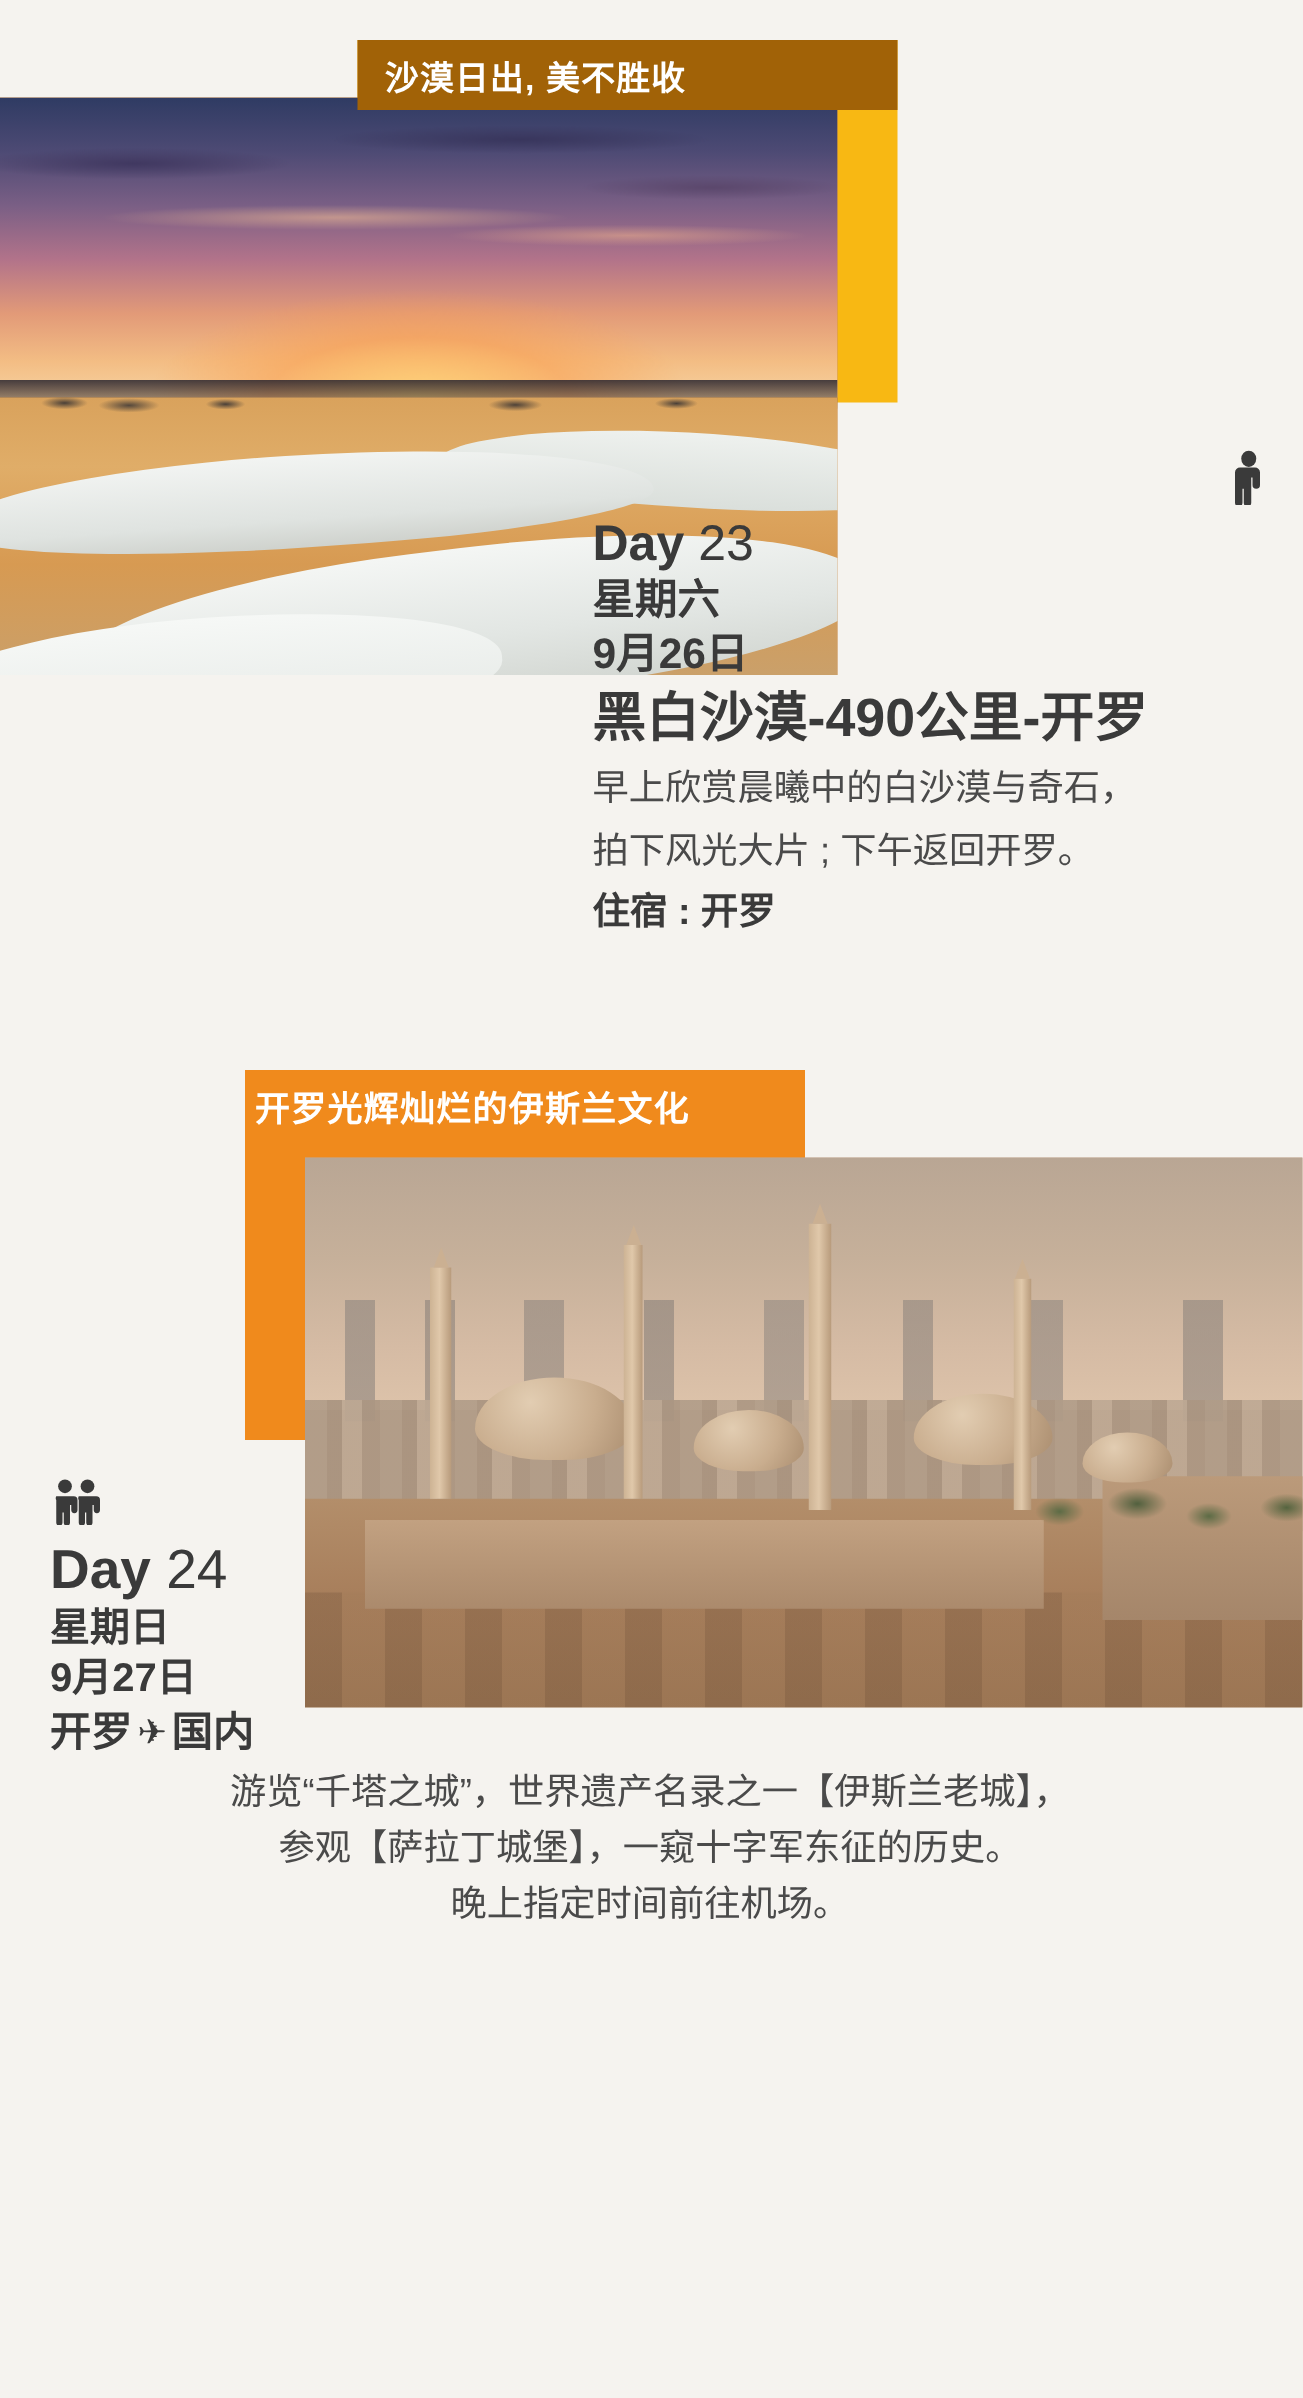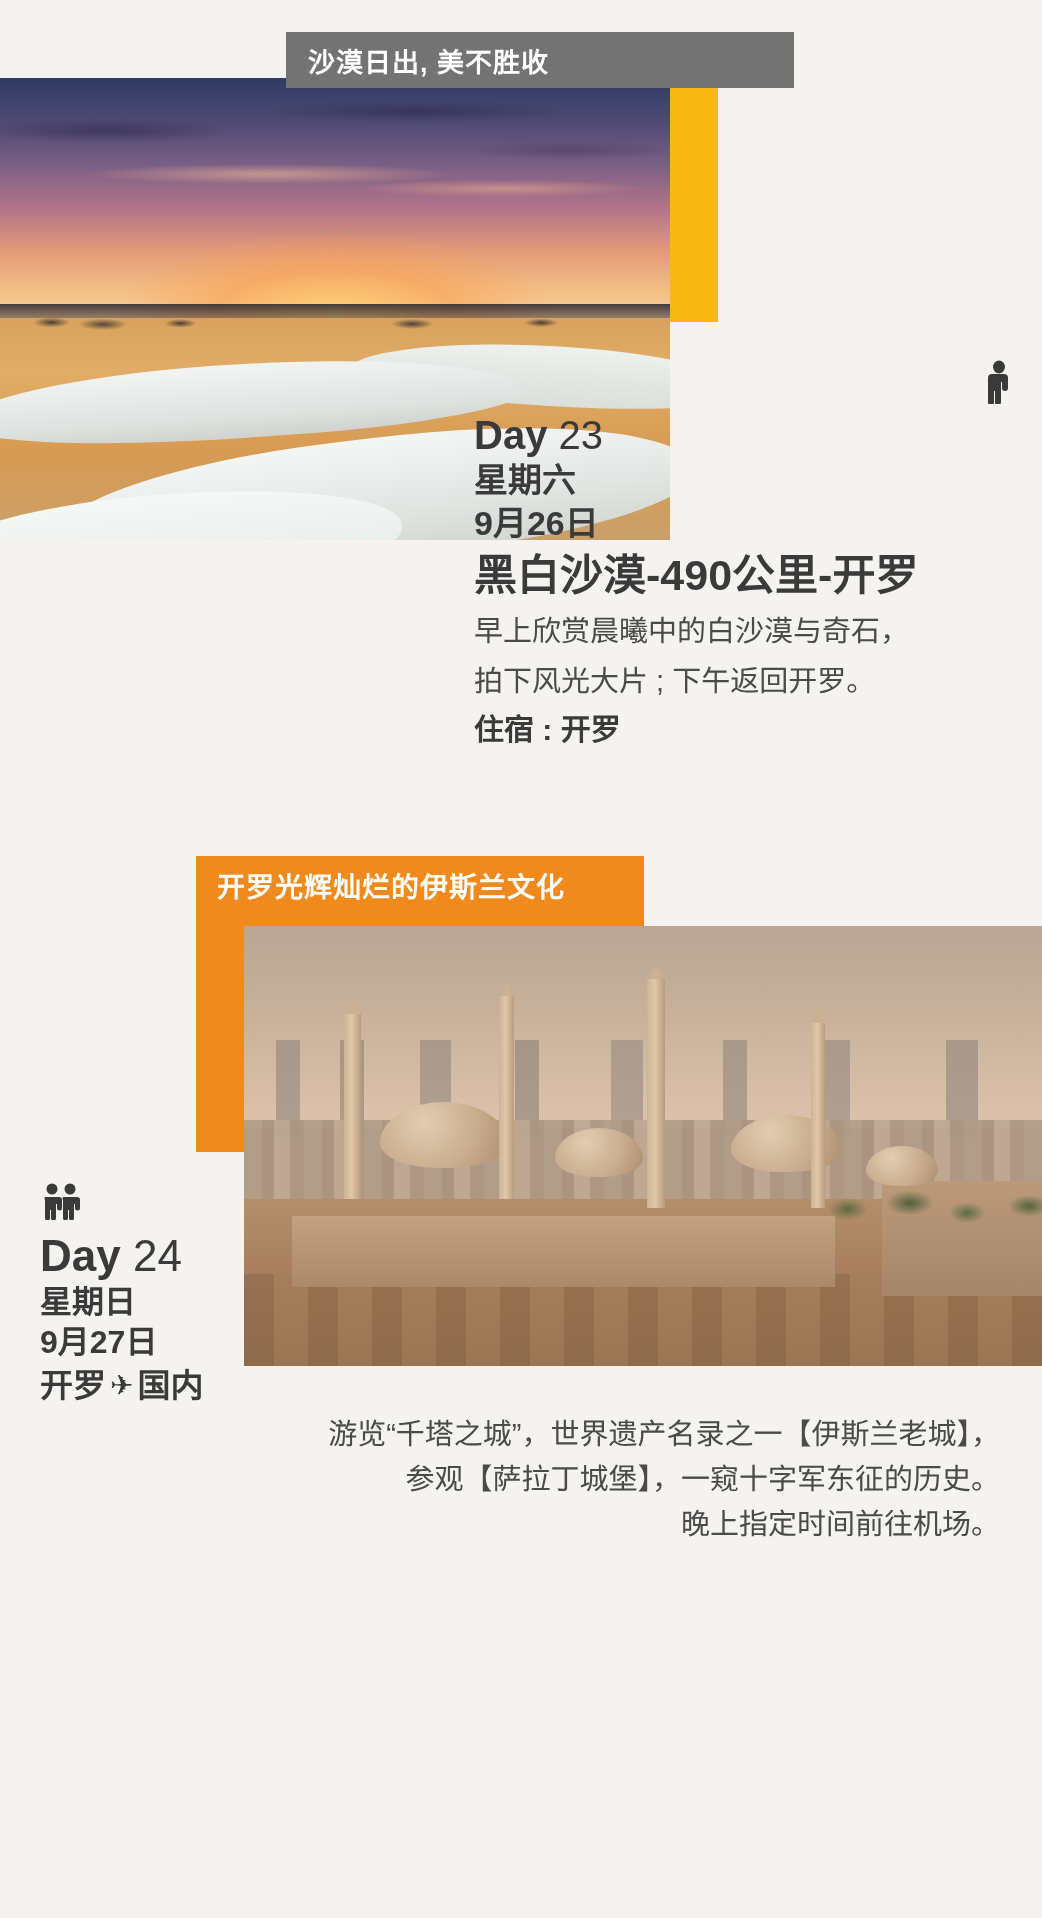--- a/index.html
+++ b/index.html
@@ -18,23 +18,23 @@
   
   .section-one {
     position: relative;
     width: 1042px;
     height: 800px;
   }
   .yellow-banner {
     position: absolute;
     left: 286px;
     top: 32px;
-    width: 508px;
+    width: 432px;
     height: 56px;
-    background: #737373;
+    background: #a16207;
     z-index: 3;
     display: flex;
     align-items: center;
     padding-left: 22px;
     box-sizing: border-box;
   }
   .yellow-banner .banner-text {
     color: #ffffff;
     font-size: 27px;
     font-weight: bold;
@@ -193,21 +193,21 @@
   .orange-banner {
     position: absolute;
     left: 196px;
     top: 56px;
     width: 448px;
     height: 58px;
     background: #f08a1c;
     z-index: 3;
     display: flex;
     align-items: center;
-    padding-left: 21px;
+    padding-left: 8px;
     box-sizing: border-box;
   }
   .orange-banner .banner-text {
     color: #ffffff;
     font-size: 28px;
     font-weight: bold;
     letter-spacing: 1px;
     white-space: nowrap;
   }
   .orange-block {
@@ -340,21 +340,21 @@
   .day24-text .week-line { font-size: 32px; }
   .day24-text .date-line { font-size: 32px; }
   .day24-text .route-line { font-size: 33px; }
 
   .day24-desc {
     position: absolute;
     left: 40px;
     top: 612px;
     width: 960px;
     z-index: 5;
-    text-align: right;
+    text-align: center;
   }
   .day24-desc .desc-line {
     font-size: 29px;
     color: #4a4a4a;
     line-height: 1.55;
     margin: 0;
   }
   .plane-glyph { font-size: 28px; vertical-align: 2px; padding: 0 4px; }
 </style>
 </head>

